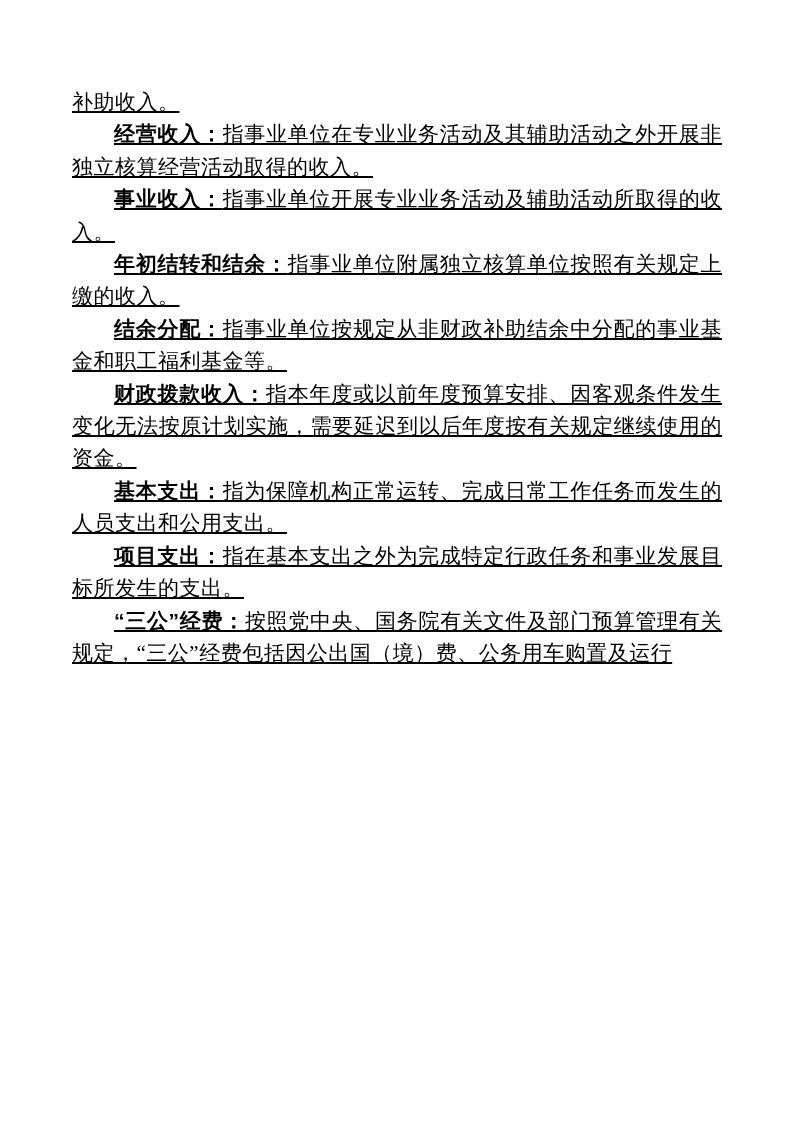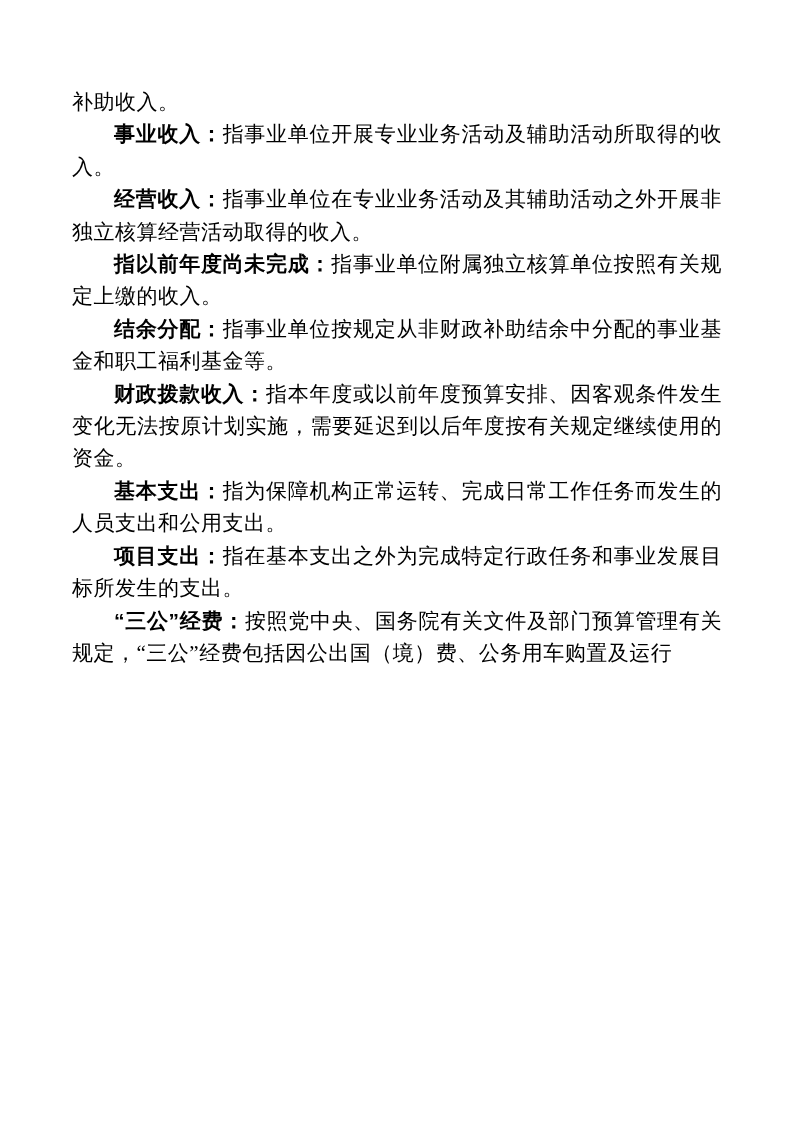--- a/index.html
+++ b/index.html
@@ -13,20 +13,21 @@
     overflow: hidden;
     font-family: "Liberation Serif", serif;
     color: #000000;
   }
   .page {
     box-sizing: border-box;
     width: 793px;
     height: 848px;
     padding: 86px 71px 0 72px;
     background: #ffffff;
+    text-decoration: underline;
   }
   p.para {
     margin: 0;
     font-size: 21px;
     line-height: 32.4px;
     text-align: justify;
     text-indent: 2em;
     letter-spacing: 0.5px;
     word-break: break-all;
   }
@@ -38,25 +39,25 @@
     font-family: "Liberation Sans", sans-serif;
   }
 </style>
 </head>
 <body>
 
 <div class="page">
 
   <p class="para no-indent"><span class="term"></span><span>补助收入。</span></p>
 
+  <p class="para"><span class="term">经营收入：</span><span>指事业单位在专业业务活动及其辅助活动之外开展非独立核算经营活动取得的收入。</span></p>
+
   <p class="para"><span class="term">事业收入：</span><span>指事业单位开展专业业务活动及辅助活动所取得的收入。</span></p>
 
-  <p class="para"><span class="term">经营收入：</span><span>指事业单位在专业业务活动及其辅助活动之外开展非独立核算经营活动取得的收入。</span></p>
-
-  <p class="para"><span class="term">指以前年度尚未完成：</span><span>指事业单位附属独立核算单位按照有关规定上缴的收入。</span></p>
+  <p class="para"><span class="term">年初结转和结余：</span><span>指事业单位附属独立核算单位按照有关规定上缴的收入。</span></p>
 
 
 
 
   <p class="para"><span class="term">结余分配：</span><span>指事业单位按规定从非财政补助结余中分配的事业基金和职工福利基金等。</span></p>
 
   <p class="para"><span class="term">财政拨款收入：</span><span>指本年度或以前年度预算安排、因客观条件发生变化无法按原计划实施，需要延迟到以后年度按有关规定继续使用的资金。</span></p>
 
   <p class="para"><span class="term">基本支出：</span><span>指为保障机构正常运转、完成日常工作任务而发生的人员支出和公用支出。</span></p>
 

